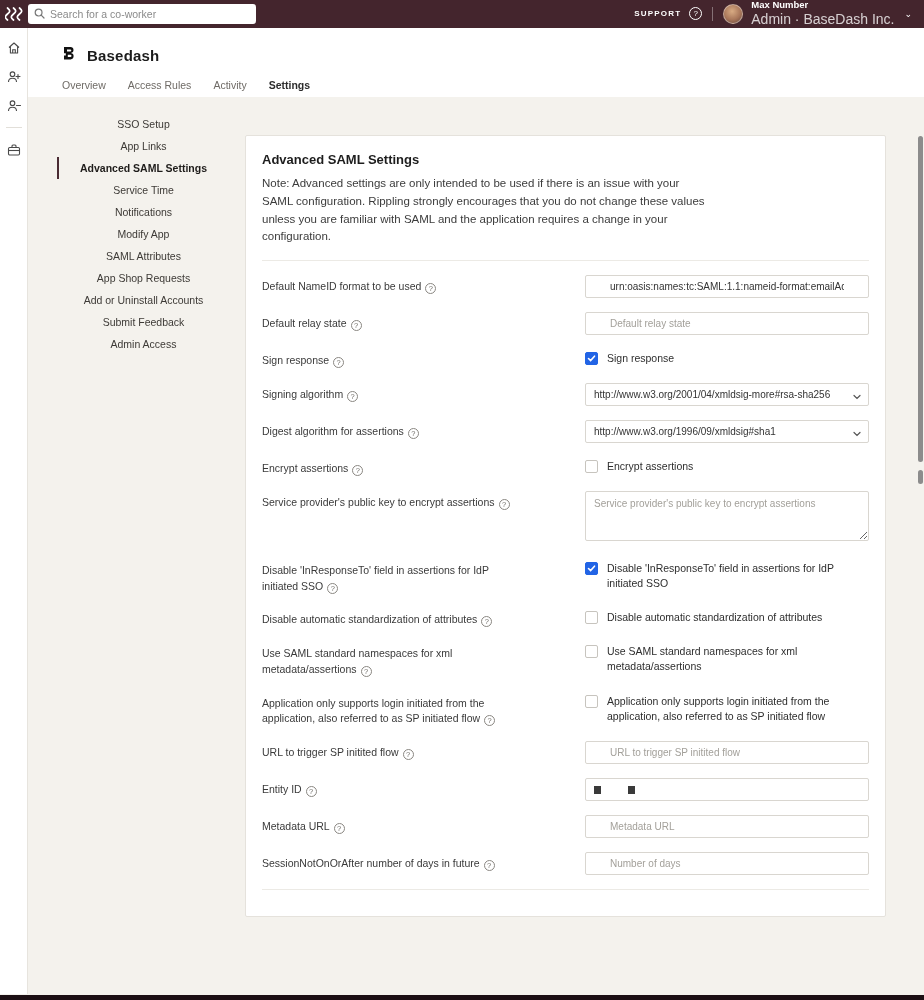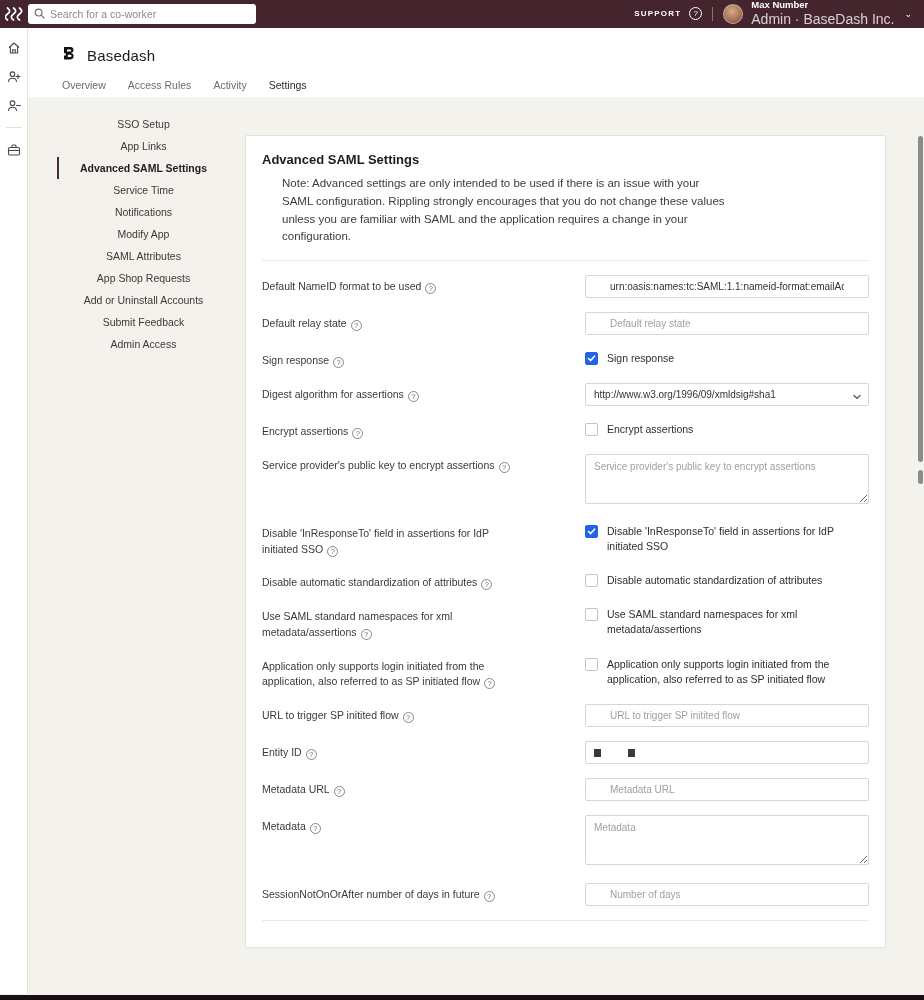--- a/index.html
+++ b/index.html
@@ -22,35 +22,35 @@
   .chev { color:#fff; font-size:9px; margin-left:2px; }
 
   
   .rail { position:absolute; top:28px; left:0; width:28px; height:966px; background:#fff; border-right:1px solid #E7E4DE; display:flex; flex-direction:column; align-items:center; padding-top:12px; gap:14px; z-index:20; }
   .rail .icon { width:15px; height:15px; display:flex; align-items:center; justify-content:center; }
   .rail-divider { width:16px; height:1px; background:#E2DFD9; }
 
   
   .appheader { position:absolute; top:28px; left:28px; width:896px; background:#fff; border-bottom:1px solid #E5E2DC; padding:18px 0 0 34px; }
   .app-title-row { display:flex; align-items:center; gap:11px; }
-  .app-title { font-size:15px; font-weight:normal; color:#1c1c1c; letter-spacing:.2px; }
+  .app-title { font-size:15px; font-weight:bold; color:#1c1c1c; letter-spacing:.2px; }
   .tabs { display:flex; gap:22px; margin-top:15px; }
   .tab { font-size:10.5px; color:#6f6b66; padding-bottom:8px; cursor:pointer; }
-  .tab.active { color:#2b2b2b; font-weight:normal; border-bottom:2px solid #f97316; }
+  .tab.active { color:#2b2b2b; font-weight:bold; border-bottom:2px solid #f97316; }
 
   
   .body { position:absolute; top:97px; left:28px; width:896px; height:897px; background:#F4F2ED; display:flex; padding:12px 38px 0 29px; }
   .nav { width:162px; flex-shrink:0; padding-top:4px; }
   .nav-item { font-size:10.5px; color:#3d3a36; padding:5px 0 5px 11px; cursor:pointer;text-align:center; }
   .nav-item.active { font-weight:bold; color:#1e1c1a; border-left:2px solid #4A2B33; padding-left:9px; }
 
   
   .card { margin-top:26px; margin-left:26px; width:668px; background:#fff; border:1px solid #E5E2DC; border-radius:2px; padding:16px 16px 12px 16px; align-self:flex-start; }
   .card-title { font-size:13px; font-weight:bold; color:#1d1d1d; }
-  .note { font-size:11.5px; color:#3c3c3c; line-height:1.55; max-width:446px; margin-top:8px;margin-left:20px; }
+  .note { font-size:11.5px; color:#3c3c3c; line-height:1.55; max-width:446px; margin-top:8px; }
   .divider { height:1px; background:#ECEAE5; margin:14px 0; }
 
   .row { display:flex; align-items:flex-start; margin-bottom:14px; }
   .row-label { width:256px; font-size:10.5px; color:#3a3a3a; line-height:1.5; padding-top:4px; }
   .q { display:inline-flex; width:11px; height:11px; border:1px solid #8a8782; border-radius:50%; color:#6f6c67; font-size:7.5px; align-items:center; justify-content:center; margin-left:4px; vertical-align:-1px; cursor:pointer; }
   .row-control { margin-left:auto; width:284px; }
 
   .tinput { width:100%; height:23px; border:1px solid #D9D6D0; border-radius:2px; font-size:10px; color:#333; padding:0 24px; outline:none; font-family:"Liberation Sans", sans-serif; background:#fff; }
   .tinput::placeholder, textarea::placeholder { color:#A3A09A; }
   textarea.tarea { width:100%; height:50px; border:1px solid #D9D6D0; border-radius:2px; font-size:10px; color:#333; padding:6px 8px; outline:none; resize:vertical; font-family:"Liberation Sans", sans-serif; }
@@ -189,20 +189,31 @@
           <span class="cb checked">
               <svg width="9" height="9" viewBox="0 0 9 9">
                 <path d="M1.5 4.5 L3.6 6.6 L7.5 2.2" stroke="#fff" stroke-width="1.6" fill="none" stroke-linecap="round"></path>
               </svg>
             </span>
           <span class="cb-label">Sign response</span>
         </div>
       </div>
     </div>
 
+    <div class="row">
+      <div class="row-label"><span>Signing algorithm</span><span class="q">?</span></div>
+      <div class="row-control">
+        <div class="select">
+          <span>http://www.w3.org/2001/04/xmldsig-more#rsa-sha256</span>
+          <span class="sel-chev"><svg width="8" height="6" viewBox="0 0 8 6">
+                <path d="M1 1.5 L4 4.5 L7 1.5" stroke="#555" stroke-width="1.2" fill="none" stroke-linecap="round"></path>
+              </svg></span>
+        </div>
+      </div>
+    </div>
 
     <div class="row">
       <div class="row-label"><span>Digest algorithm for assertions</span><span class="q">?</span></div>
       <div class="row-control">
         <div class="select">
           <span>http://www.w3.org/1996/09/xmldsig#sha1</span>
           <span class="sel-chev"><svg width="8" height="6" viewBox="0 0 8 6">
                 <path d="M1 1.5 L4 4.5 L7 1.5" stroke="#555" stroke-width="1.2" fill="none" stroke-linecap="round"></path>
               </svg></span>
         </div>
@@ -282,24 +293,20 @@
             <span class="rb" style="width:7px;background:#3a3a3a;margin-left:22px"></span>
         </div>
       </div>
     </div>
 
     <div class="row">
       <div class="row-label"><span>Metadata URL</span><span class="q">?</span></div>
       <div class="row-control"><input class="tinput" placeholder="Metadata URL" style=""></div>
     </div>
 
-    <div class="row">
-      <div class="row-label"><span>Metadata</span><span class="q">?</span></div>
-      <div class="row-control"><textarea class="tarea" placeholder="Metadata" style=""></textarea></div>
-    </div>
 
     <div class="row">
       <div class="row-label"><span>SessionNotOnOrAfter number of days in future</span><span class="q">?</span></div>
       <div class="row-control"><input class="tinput" placeholder="Number of days" style=""></div>
     </div>
 
     <div class="divider"></div>
 
   </div>
 </div>

